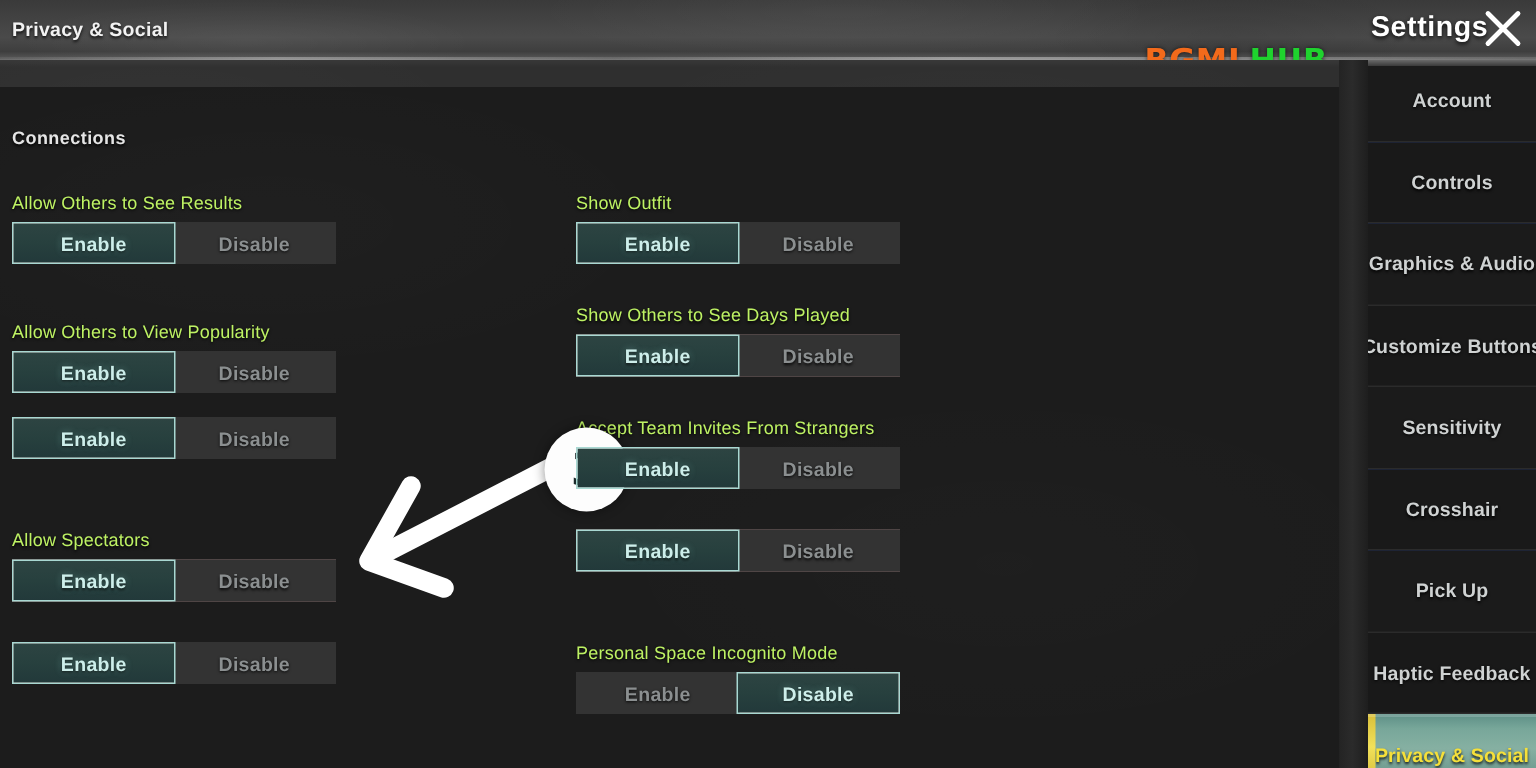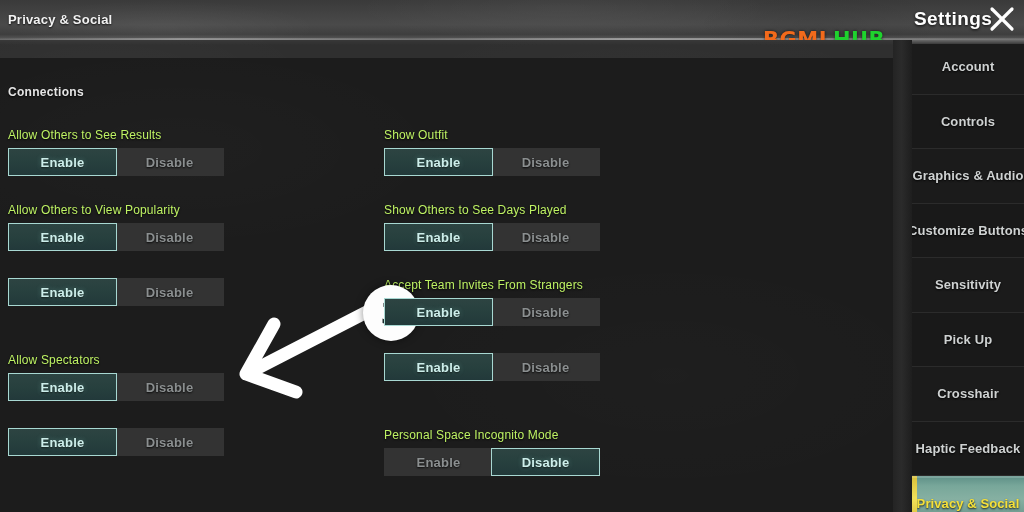--- a/index.html
+++ b/index.html
@@ -296,21 +296,21 @@
   <div id="section-title">Connections</div>
 
   <div id="left-col">
       <div class="opt" style="left: 8px; top: 128px;">
         <div class="opt-label">Allow Others to See Results</div>
         <div class="toggle">
           <div class="seg on">Enable</div>
           <div class="seg">Disable</div>
         </div>
       </div>
-      <div class="opt" style="left: 8px; top: 203px;">
+      <div class="opt" style="left: 8px; top: 214px;">
         <div class="opt-label">Allow Others to View Popularity</div>
         <div class="toggle">
           <div class="seg on">Enable</div>
           <div class="seg">Disable</div>
         </div>
       </div>
       <div class="opt" style="left: 8px; top: 278px;">
         <div class="toggle">
           <div class="seg on">Enable</div>
           <div class="seg">Disable</div>
@@ -390,24 +390,24 @@
       <div class="side-item">
         <span>Graphics &amp; Audio</span>
       </div>
       <div class="side-item">
         <span>Customize Buttons</span>
       </div>
       <div class="side-item">
         <span>Sensitivity</span>
       </div>
       <div class="side-item">
+        <span>Crosshair</span>
+      </div>
+      <div class="side-item">
         <span>Pick Up</span>
-      </div>
-      <div class="side-item">
-        <span>Crosshair</span>
       </div>
       <div class="side-item">
         <span>Haptic Feedback</span>
       </div>
       <div class="side-item active">
         <span>Privacy &amp; Social</span>
       </div>
     </div>
   <div id="side-top-sliver"></div>
 

